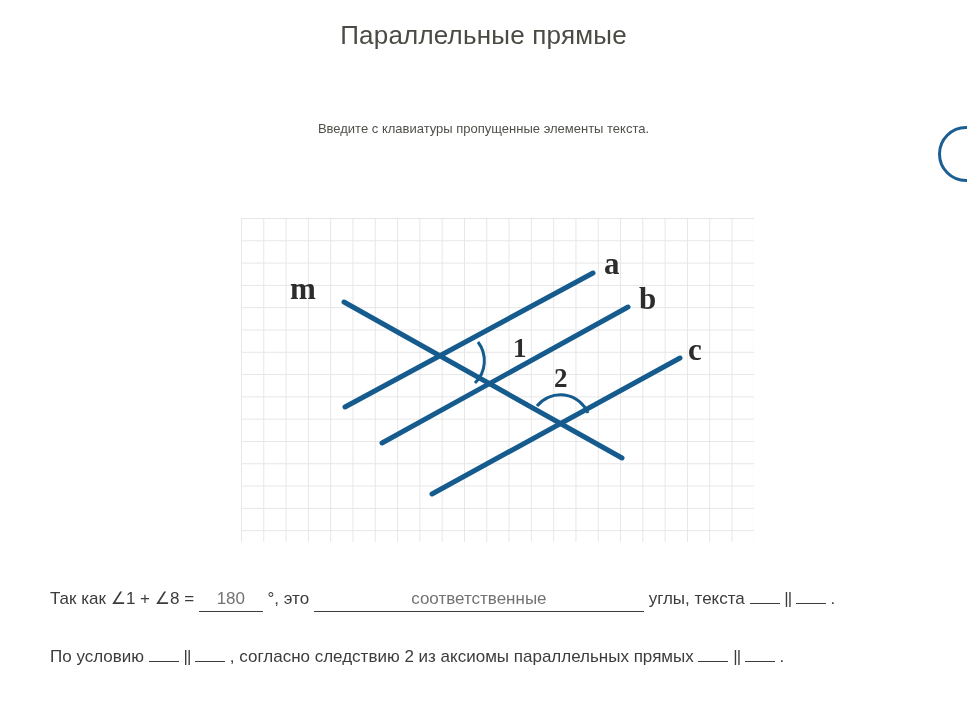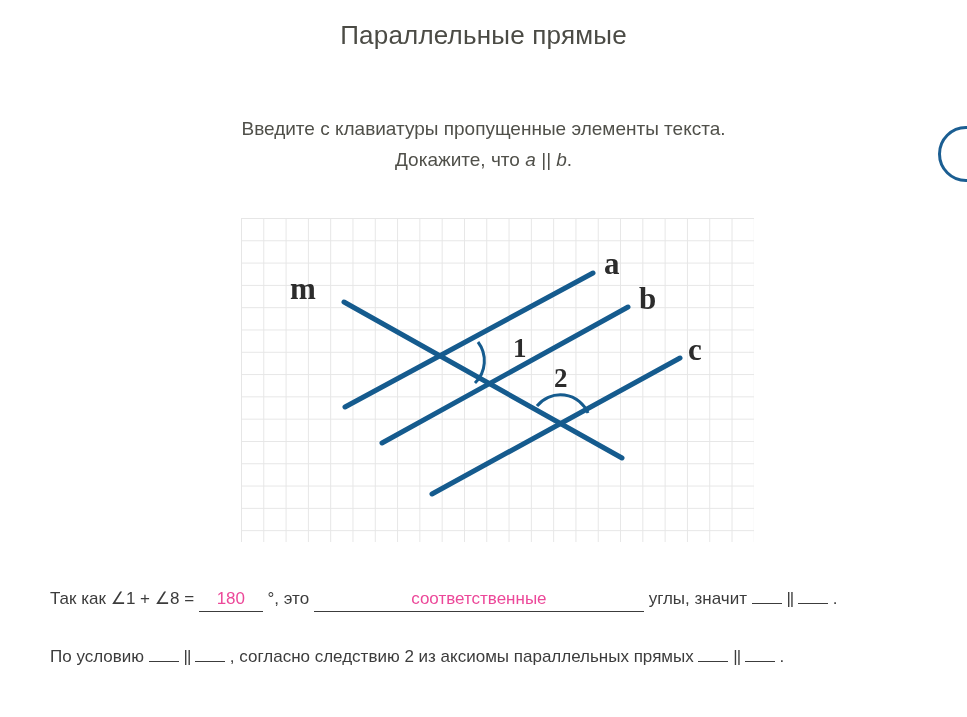--- a/index.html
+++ b/index.html
@@ -28,21 +28,21 @@
     letter-spacing: 0.2px;
   }
 
   
   #instructions {
     position: absolute;
     top: 113px;
     left: 0;
     width: 967px;
     text-align: center;
-    font-size: 19px;
+    font-size: 13px;
     line-height: 31px;
     color: #50504a;
   }
   #instructions .ln { display: block; white-space: nowrap; }
   .ital { font-style: italic; }
 
   
   #edge-circle {
     position: absolute;
     left: 938px;
@@ -86,44 +86,40 @@
     line-height: 22px;
   }
   #answer-line-1 { top: 588px; }
   #answer-line-2 { top: 646px; }
 
   .filled {
     display: inline-block;
     text-align: center;
     border-bottom: 1.5px solid #3c3c3c;
     padding: 0 4px 1px 4px;
-    color: #ec4899;
+    color: #737373;
   }
   .filled.num  { min-width: 56px; }
   .filled.word { min-width: 322px; }
 
   .blank {
     display: inline-block;
     width: 30px;
     border-bottom: 1.5px solid #3c3c3c;
     vertical-align: baseline;
   }
   .par { letter-spacing: -1px; }
 </style>
 </head>
 <body>
 
 <div id="page-title">Параллельные прямые</div>
 
 <div id="instructions">
   <span class="ln">Введите с клавиатуры пропущенные элементы текста.</span>
-  <span class="ln">
-    <span>Докажите, что</span>
-    <span class="ital">a || b</span><span>.</span>
-  </span>
 </div>
 
 <div id="edge-circle"></div>
 
 <div id="diagram-wrap">
   <div id="grid-bg"></div>
   <svg id="diagram-svg" viewBox="0 0 513 324" width="513" height="324">
 
     <line x1="103" y1="84" x2="381" y2="240" stroke="#155b8e" stroke-width="5" stroke-linecap="round"></line>
 
@@ -144,21 +140,21 @@
   <div style="position:absolute;left:447px;top:114px;font-family:'Liberation Serif',serif;font-size:31px;font-weight:700;color:#2c2c2c;">c</div>
   <div style="position:absolute;left:272px;top:115px;font-family:'Liberation Serif',serif;font-size:27px;font-weight:700;color:#2c2c2c;">1</div>
   <div style="position:absolute;left:313px;top:145px;font-family:'Liberation Serif',serif;font-size:27px;font-weight:700;color:#2c2c2c;">2</div>
 </div>
 
 <div id="answer-line-1" class="answer-line">
   <span>Так как ∠1 + ∠8 =</span>
   <span class="filled num">180</span>
   <span>°, это</span>
   <span class="filled word">соответственные</span>
-  <span>углы, значит</span>
+  <span>углы, текста</span>
   <span class="blank"></span>
   <span class="par">||</span>
   <span class="blank"></span>
   <span>.</span>
 </div>
 
 <div id="answer-line-2" class="answer-line">
   <span>По условию</span>
   <span class="blank"></span>
   <span class="par">||</span>

